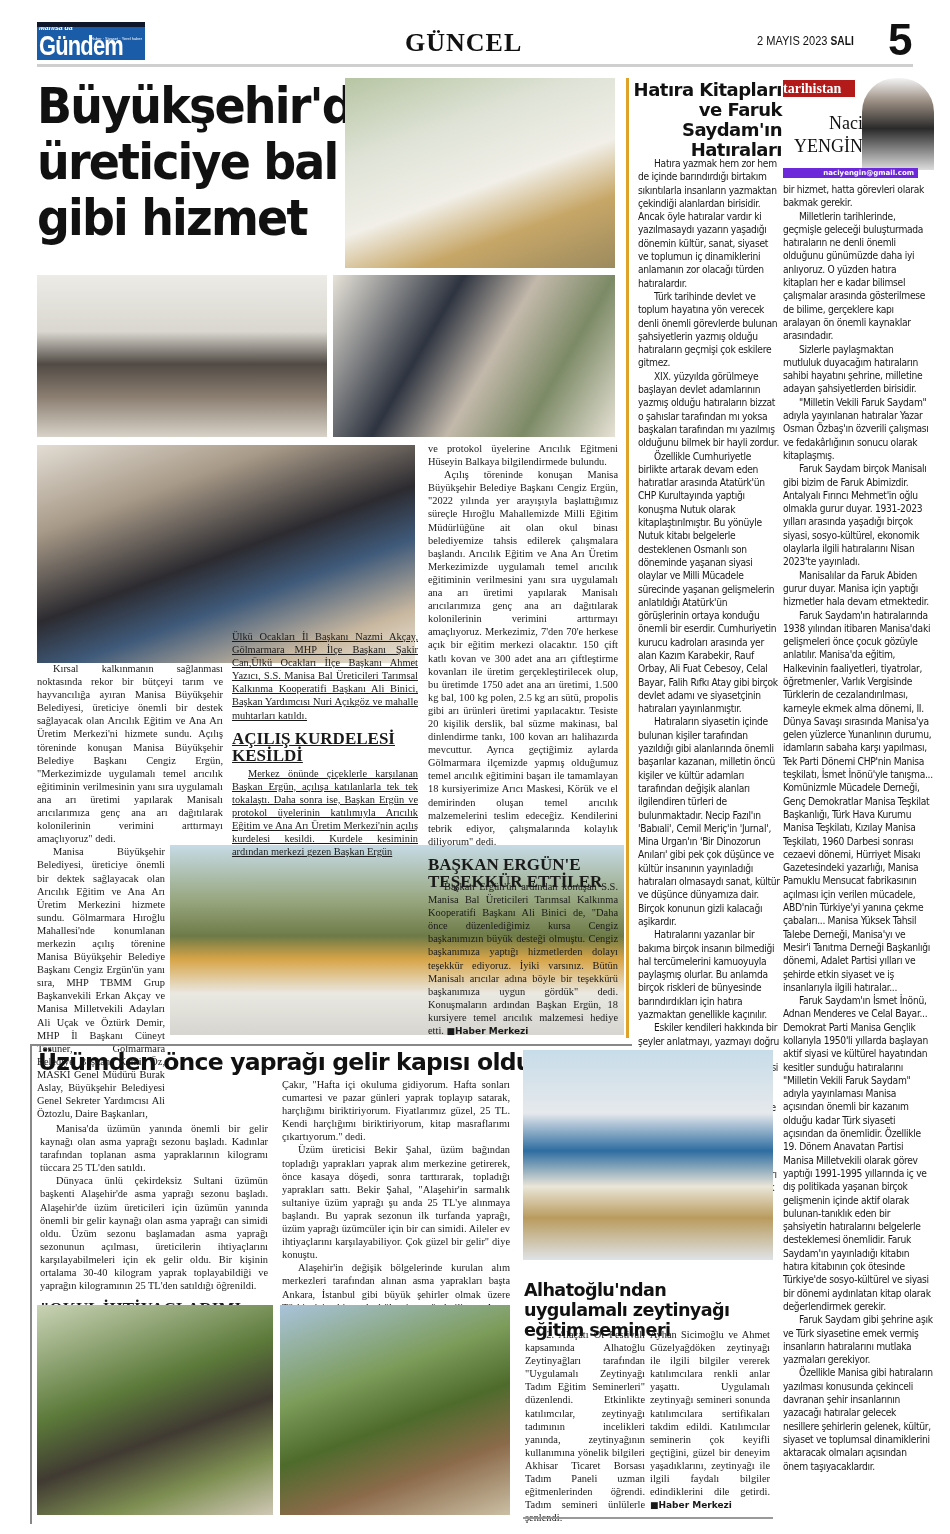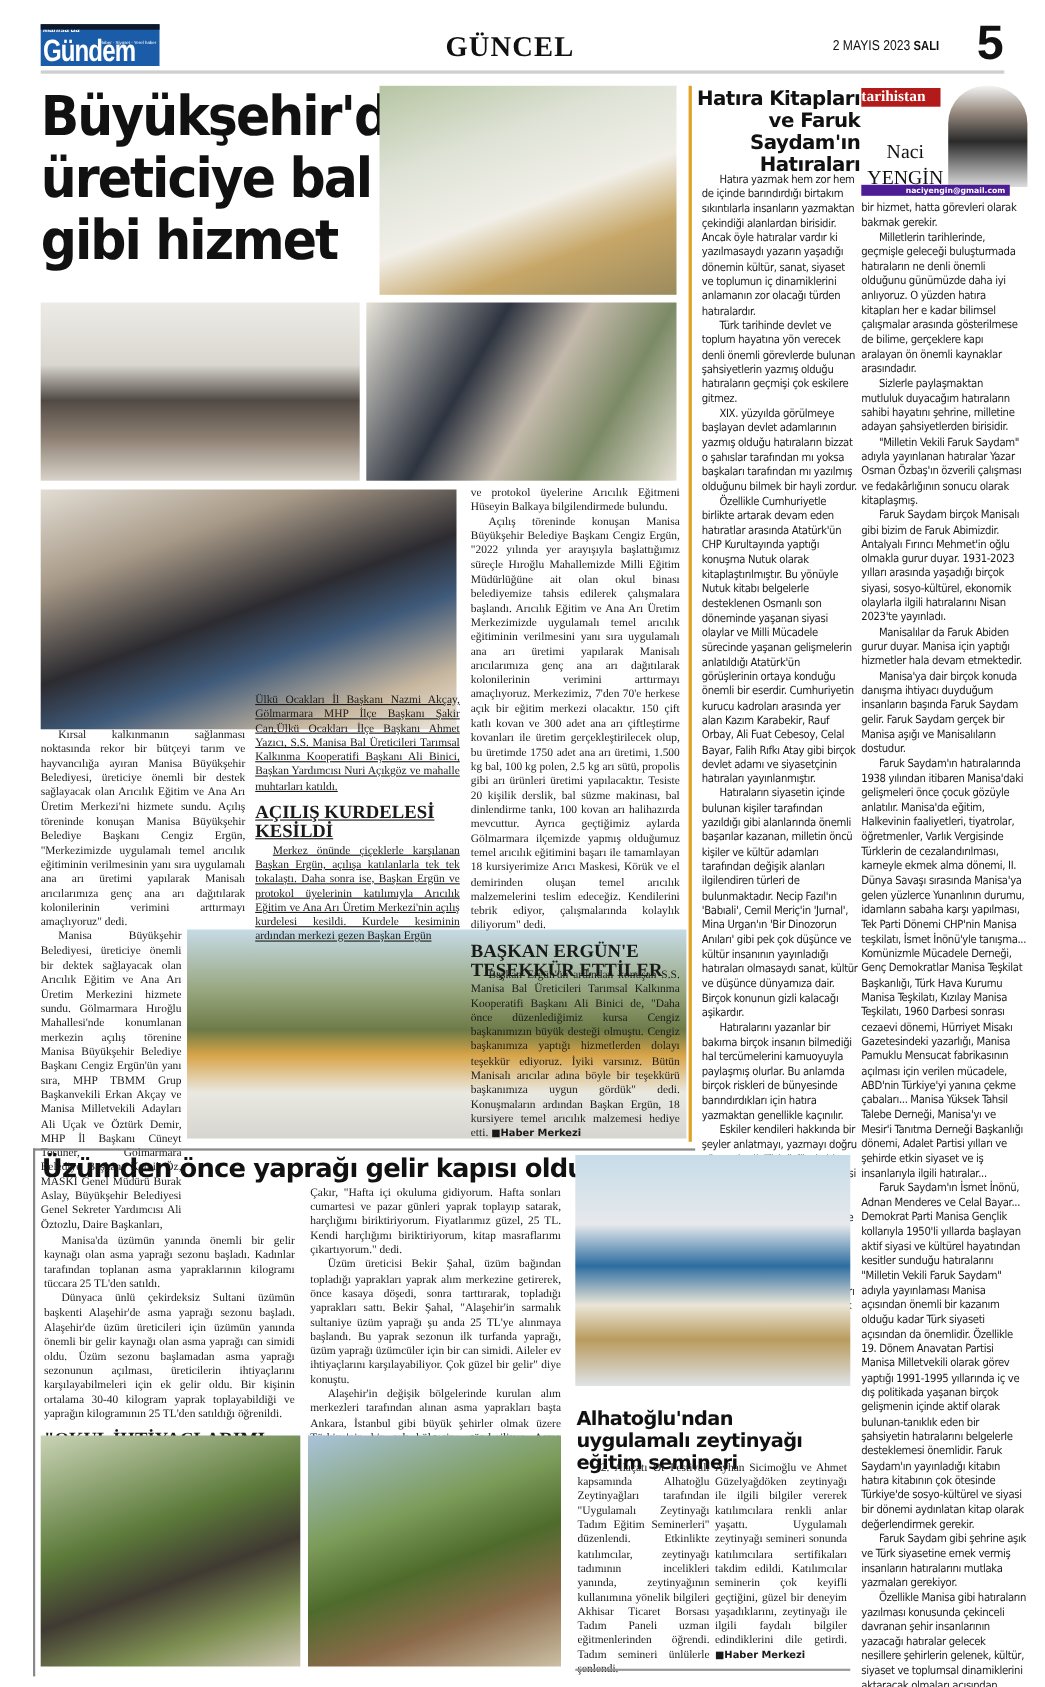--- a/index.html
+++ b/index.html
@@ -33,23 +33,23 @@
 .col p{text-indent:16px}
 .col p.ni{text-indent:0}
 .col h3{font:bold 17px/17px "Liberation Serif",serif;text-align:left;margin:8px 0 3px}
 .sig{font:bold 9px "DejaVu Sans",sans-serif}
 .sig::before{content:"\25A0 ";}
 .sans{font:10.2px/13.3px "DejaVu Sans Condensed","DejaVu Sans",sans-serif;letter-spacing:-.3px;text-align:left}
 
 #orangebar{left:626px;top:78px;width:3px;height:960px;background:#e0a32a}
 #hatira-title{left:632px;top:80px;width:150px;text-align:right;font:900 18px/20px "DejaVu Sans",sans-serif;letter-spacing:-.5px}
 #tarihistan{left:783px;top:80px;width:72px;height:17px;background:#b31b1b;color:#fff;font:bold 14px/17px "Liberation Serif",serif;}
-#author{left:783px;top:127px;width:80px;text-align:center;font:18px/23px "Liberation Serif",serif}
+#author{left:783px;top:112px;width:80px;text-align:right;font:18px/23px "Liberation Serif",serif}
 #portrait{left:862px;top:78px;width:72px;height:92px;background:linear-gradient(180deg,#f4f4f4 0%,#9c8f84 25%,#2a2a2a 55%,#dcdcdc 100%);border-radius:34px 34px 0 0}
-#email{left:783px;top:168px;width:135px;height:10px;background:#4c1d95;color:#fff;font:bold 7px/10px "DejaVu Sans",sans-serif;text-align:right;padding-right:4px}
+#email{left:783px;top:168px;width:135px;height:10px;background:#6d28d9;color:#fff;font:bold 7px/10px "DejaVu Sans",sans-serif;text-align:right;padding-right:4px}
 
 #boxtop{left:30px;top:1044px;width:602px;height:2px;background:#888}
 #boxleft{left:30px;top:1044px;width:2px;height:480px;background:#888}
 #h2{left:38px;top:1048px;width:600px;font:900 23.5px/28px "DejaVu Sans",sans-serif;letter-spacing:-.8px}
 #h2b{left:524px;top:1280px;width:245px;font:900 17.6px/20px "DejaVu Sans",sans-serif;letter-spacing:-.6px}
 #bottomrule{left:523px;top:1517px;width:250px;height:2px;background:#999}
 </style>
 </head>
 <body>
 
@@ -111,21 +111,20 @@
   <p>Eskiler kendileri hakkında bir şeyler anlatmayı, yazmayı doğru görmezlerdi. Türk örfünde bir insanın kendisini övmesi, kendisi hakkında bir şeyler anlatması çok da uygun görülmez ve bu durum kibir şeklinde algılanır ve yadırganırdı.</p>
   <p>Günümüzde millete hizmet eden devlet adamı, siyasetçi, tarihçi, sanayici, ... ve kültür inanlarının hatıralarını yazmaları milletleri için yapacakları büyük</p>
 </div>
 <div class="col sans" style="left:783px;top:183px;width:150px;">
   <p class="ni">bir hizmet, hatta görevleri olarak bakmak gerekir.</p>
   <p>Milletlerin tarihlerinde, geçmişle geleceği buluşturmada hatıraların ne denli önemli olduğunu günümüzde daha iyi anlıyoruz. O yüzden hatıra kitapları her e kadar bilimsel çalışmalar arasında gösterilmese de bilime, gerçeklere kapı aralayan ön önemli kaynaklar arasındadır.</p>
   <p>Sizlerle paylaşmaktan mutluluk duyacağım hatıraların sahibi hayatını şehrine, milletine adayan şahsiyetlerden birisidir.</p>
   <p>"Milletin Vekili Faruk Saydam" adıyla yayınlanan hatıralar Yazar Osman Özbaş'ın özverili çalışması ve fedakârlığının sonucu olarak kitaplaşmış.</p>
   <p>Faruk Saydam birçok Manisalı gibi bizim de Faruk Abimizdir. Antalyalı Fırıncı Mehmet'in oğlu olmakla gurur duyar. 1931-2023 yılları arasında yaşadığı birçok siyasi, sosyo-kültürel, ekonomik olaylarla ilgili hatıralarını Nisan 2023'te yayınladı.</p>
   <p>Manisalılar da Faruk Abiden gurur duyar. Manisa için yaptığı hizmetler hala devam etmektedir.</p>
-  <p>Manisa'ya dair birçok konuda danışma ihtiyacı duyduğum insanların başında Faruk Saydam gelir. Faruk Saydam gerçek bir Manisa aşığı ve Manisalıların dostudur.</p>
   <p>Faruk Saydam'ın hatıralarında 1938 yılından itibaren Manisa'daki gelişmeleri önce çocuk gözüyle anlatılır. Manisa'da eğitim, Halkevinin faaliyetleri, tiyatrolar, öğretmenler, Varlık Vergisinde Türklerin de cezalandırılması, karneyle ekmek alma dönemi, II. Dünya Savaşı sırasında Manisa'ya gelen yüzlerce Yunanlının durumu, idamların sabaha karşı yapılması, Tek Parti Dönemi CHP'nin Manisa teşkilatı, İsmet İnönü'yle tanışma... Komünizmle Mücadele Derneği, Genç Demokratlar Manisa Teşkilat Başkanlığı, Türk Hava Kurumu Manisa Teşkilatı, Kızılay Manisa Teşkilatı, 1960 Darbesi sonrası cezaevi dönemi, Hürriyet Misakı Gazetesindeki yazarlığı, Manisa Pamuklu Mensucat fabrikasının açılması için verilen mücadele, ABD'nin Türkiye'yi yanına çekme çabaları... Manisa Yüksek Tahsil Talebe Derneği, Manisa'yı ve Mesir'i Tanıtma Derneği Başkanlığı dönemi, Adalet Partisi yılları ve şehirde etkin siyaset ve iş insanlarıyla ilgili hatıralar...</p>
   <p>Faruk Saydam'ın İsmet İnönü, Adnan Menderes ve Celal Bayar... Demokrat Parti Manisa Gençlik kollarıyla 1950'li yıllarda başlayan aktif siyasi ve kültürel hayatından kesitler sunduğu hatıralarını "Milletin Vekili Faruk Saydam" adıyla yayınlaması Manisa açısından önemli bir kazanım olduğu kadar Türk siyaseti açısından da önemlidir. Özellikle 19. Dönem Anavatan Partisi Manisa Milletvekili olarak görev yaptığı 1991-1995 yıllarında iç ve dış politikada yaşanan birçok gelişmenin içinde aktif olarak bulunan-tanıklık eden bir şahsiyetin hatıralarını belgelerle desteklemesi önemlidir. Faruk Saydam'ın yayınladığı kitabın hatıra kitabının çok ötesinde Türkiye'de sosyo-kültürel ve siyasi bir dönemi aydınlatan kitap olarak değerlendirmek gerekir.</p>
   <p>Faruk Saydam gibi şehrine aşık ve Türk siyasetine emek vermiş insanların hatıralarını mutlaka yazmaları gerekiyor.</p>
   <p>Özellikle Manisa gibi hatıraların yazılması konusunda çekinceli davranan şehir insanlarının yazacağı hatıralar gelecek nesillere şehirlerin gelenek, kültür, siyaset ve toplumsal dinamiklerini aktaracak olmaları açısından önem taşıyacaklardır.</p>
 
 </div>
 
 <div id="boxtop" class="abs"></div>
 <div id="boxleft" class="abs"></div>
 <div id="h2" class="abs">Üzümden önce yaprağı gelir kapısı oldu</div>

